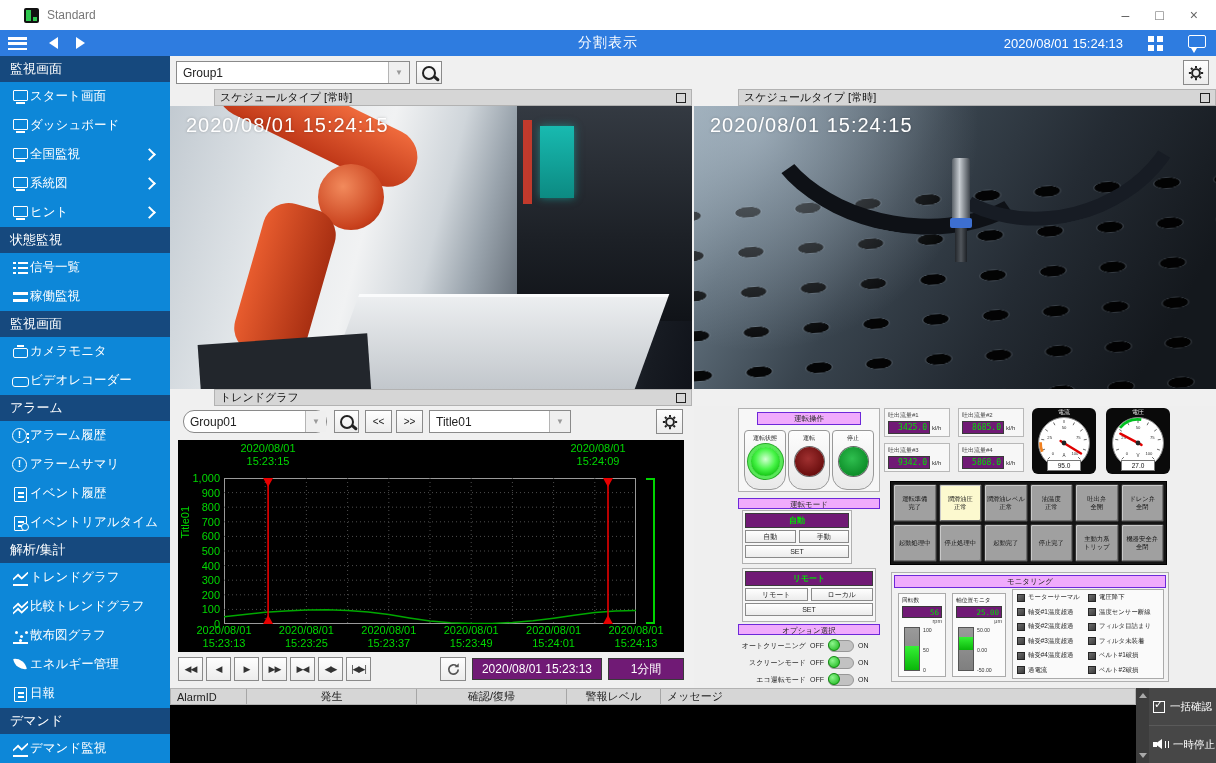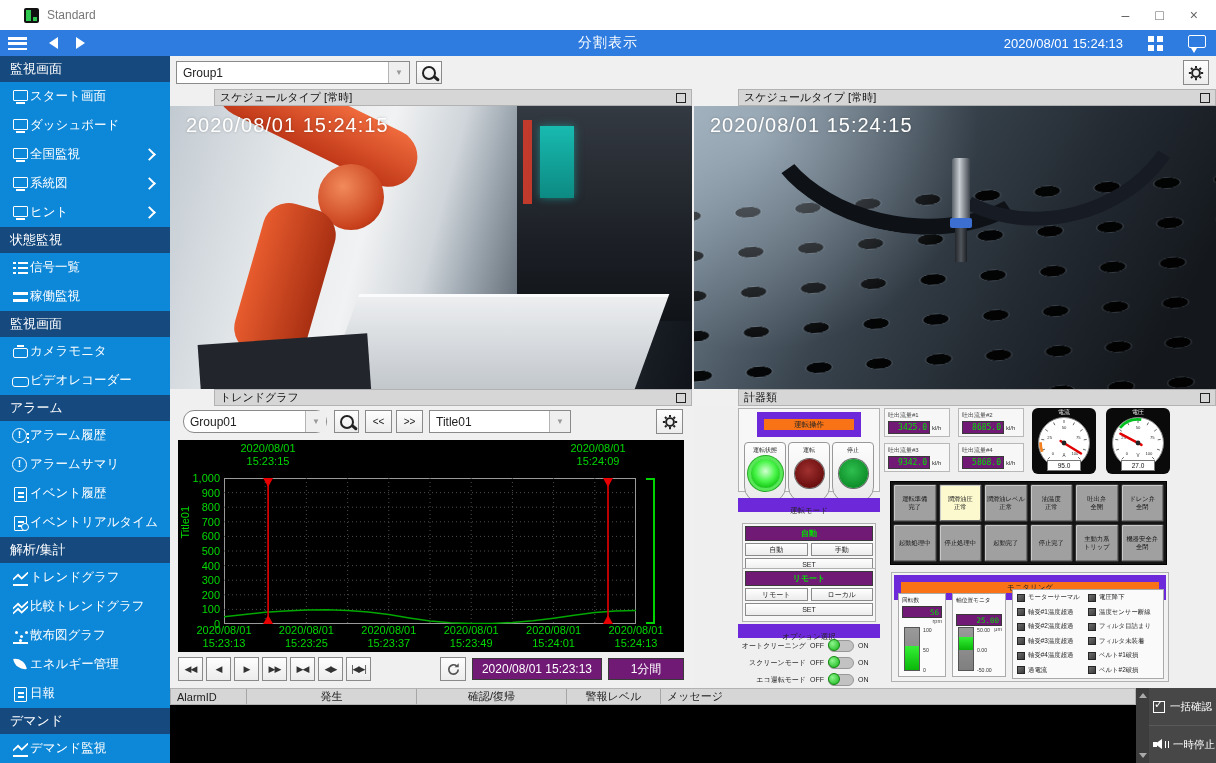--- a/index.html
+++ b/index.html
@@ -88,21 +88,21 @@
   .chartbox{position:absolute;left:8px;top:34px;width:506px;height:212px;background:#000;}
   .grn{color:#00d800;}
   .cursor-lbl{position:absolute;top:2px;font-size:11px;line-height:13px;text-align:center;transform:translateX(-50%);}
   .ytitle{position:absolute;left:1px;top:66px;font-size:11px;color:#00d800;writing-mode:vertical-rl;transform:rotate(180deg);}
   .ylab{position:absolute;font-size:11px;color:#00d800;width:42px;text-align:right;}
   .xlab{position:absolute;top:184px;font-size:11px;line-height:13px;color:#00d800;text-align:center;transform:translateX(-50%);white-space:nowrap;}
   .bracket{position:absolute;left:468px;top:38px;width:9px;height:146px;border-top:2px solid #00d400;border-right:2px solid #00d400;border-bottom:2px solid #00d400;box-sizing:border-box;}
   .pb-btn{width:25px;height:24px;font-size:9px;color:#333;letter-spacing:-1px;}
   
   .ibody{position:absolute;left:0;top:17px;right:0;bottom:0;background:#efefef;}
-  .ibar{background:#f97316;border:7px solid #6d28d9;font-size:7.5px;text-align:center;height:11px;line-height:11px;color:#222;}
+  .ibar{background:#f0abfc;border:1px solid #6d28d9;font-size:7.5px;text-align:center;height:11px;line-height:11px;color:#222;}
   .groupbox{position:absolute;border:1px solid #b0b0b0;background:#f7f7f7;box-sizing:border-box;}
   .lampw{width:40px;height:58px;border:1px solid #999;border-radius:4px 4px 15px 15px;background:linear-gradient(#fdfdfd,#e9e9e9);text-align:center;}
   .lampw .llab{font-size:6.3px;margin-top:3px;white-space:nowrap;transform:scale(.96);}
   .lampc{width:29px;height:29px;border-radius:50%;margin:4px auto 0;box-shadow:0 0 0 1px #666;}
   .lamp-bright-green .lampc{background:radial-gradient(circle at 50% 42%,#d2ffd2 0%,#49f549 45%,#12c412 78%,#0a9a0a 100%);box-shadow:0 0 0 3px #58e858,0 0 0 4px #2aa82a;}
   .lamp-dark-red .lampc{background:radial-gradient(circle at 45% 40%,#a03030,#6b0f0f 70%,#4d0808);}
   .lamp-green .lampc{background:radial-gradient(circle at 45% 40%,#2fbf4f,#0e8f2a 70%,#0a6e20);}
   .modebtn{height:13px;font-size:7px;flex:1;}
   .tglrow{display:flex;align-items:center;height:17px;font-size:7px;}
   .tgl{width:24px;height:10px;border-radius:6px;background:#c2c2c2;border:1px solid #979797;position:relative;margin:0 4px;}
@@ -435,24 +435,20 @@
             <path d="M13 8a5 5 0 1 1-1.6-3.7" fill="none" stroke="#555" stroke-width="1.8"></path>
             <path d="M13.6 1.2v4.4h-4.4z" fill="#555"></path>
           </svg>
       </div>
       <div class="lcd abs" style="left:302px;top:252px;width:130px;height:22px;color:#fff;font-size:12px;display:flex;align-items:center;justify-content:center;font-family:'Liberation Sans',sans-serif;text-align:center;">2020/08/01 15:23:13</div>
       <div class="lcd abs" style="left:438px;top:252px;width:76px;height:22px;color:#fff;font-size:12px;display:flex;align-items:center;justify-content:center;font-family:'Liberation Sans',sans-serif;">1分間</div>
     </div>
   </div>
 
   <div class="panel" style="left:694px;top:389px;width:522px;height:299px;">
-    <div class="phead">
-      <span>計器類</span>
-      <span class="maxb"></span>
-    </div>
     <div class="ibody">
 
       <div class="groupbox" style="left:44px;top:2px;width:142px;height:84px;">
         <div class="ibar" style="margin:3px 18px;">運転操作</div>
         <div id="lamps" style="display:flex;justify-content:space-between;padding:2px 5px;">
             <div class="lampw lamp-bright-green">
               <div class="llab">運転状態</div>
               <div class="lampc"></div>
             </div>
             <div class="lampw lamp-dark-red">
@@ -461,21 +457,21 @@
             </div>
             <div class="lampw lamp-green">
               <div class="llab">停止</div>
               <div class="lampc"></div>
             </div>
           </div>
       </div>
 
       <div class="ibar abs" style="left:44px;top:92px;width:142px;box-sizing:border-box;">運転モード</div>
       <div id="modegroups">
-          <div class="groupbox" style="left: 48px; top: 117px; width: 134px; height: 54px; padding: 2px;">
+          <div class="groupbox" style="left: 48px; top: 104px; width: 110px; height: 54px; padding: 2px;">
             <div class="lcd" style="height: 15px; font-size: 8px; display: flex; align-items: center; justify-content: center; font-weight: bold;">自動</div>
             <div style="display: flex; gap: 3px; margin-top: 2px;">
               <div class="btn modebtn">自動</div>
               <div class="btn modebtn">手動</div>
             </div>
             <div class="btn" style="height: 13px; font-size: 7px; margin-top: 2px;">SET</div>
           </div>
           <div class="groupbox" style="left: 48px; top: 162px; width: 134px; height: 54px; padding: 2px;">
             <div class="lcd" style="height: 15px; font-size: 8px; display: flex; align-items: center; justify-content: center; font-weight: bold;">リモート</div>
             <div style="display: flex; gap: 3px; margin-top: 2px;">
@@ -654,21 +650,21 @@
                 <div class="mfill" style="top: 44%; height: 56%;"></div>
               </div>
               <div class="mscale">
                 <div>100</div>
                 <div>50</div>
                 <div>0</div>
               </div>
             </div>
             <div class="meterbox" style="left: 60px; top: 20px; width: 54px; height: 84px;">
               <div class="flab">軸位置モニタ</div>
-              <div class="lcd" style="height: 12px; font-size: 7.5px; display: flex; align-items: center; justify-content: flex-end; padding-right: 2px; margin-top: 9px;">25.00</div>
+              <div class="lcd" style="height: 12px; font-size: 7.5px; display: flex; align-items: center; justify-content: flex-end; padding-right: 2px; margin-top: 1px;">25.00</div>
               <div style="font-size: 5.5px; text-align: right; color: rgb(68, 68, 68);">μm</div>
               <div class="mtrack">
                 <div class="mfill" style="top: 22%; height: 30%;"></div>
               </div>
               <div class="mscale">
                 <div>50.00</div>
                 <div>0.00</div>
                 <div>-50.00</div>
               </div>
             </div>

